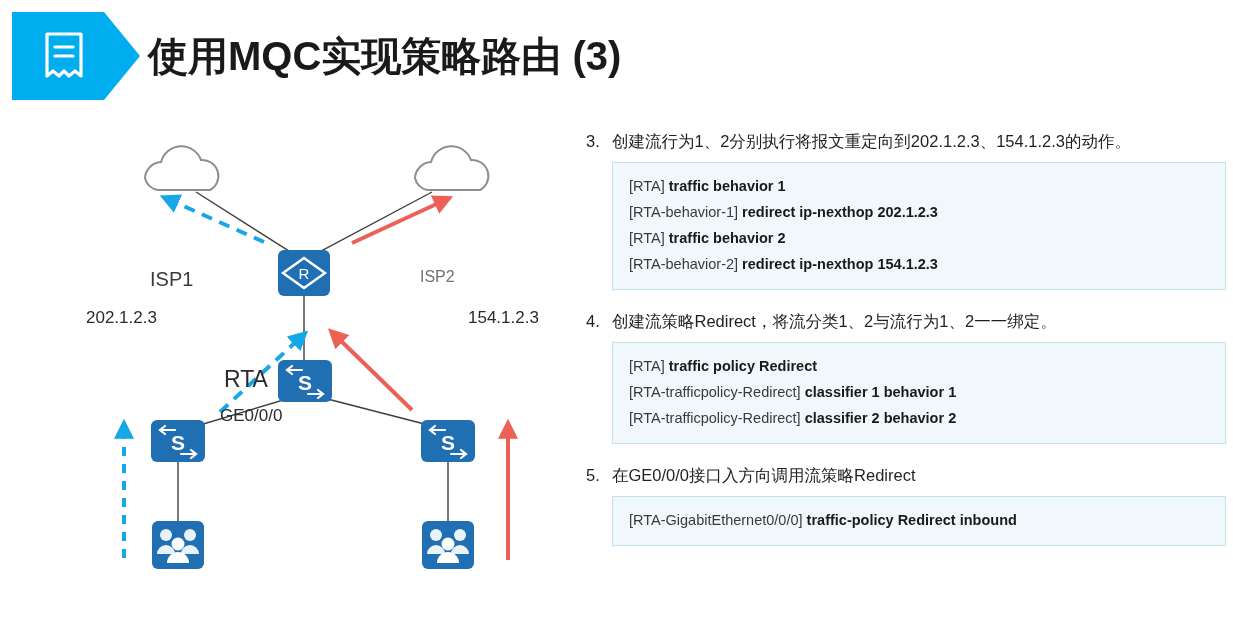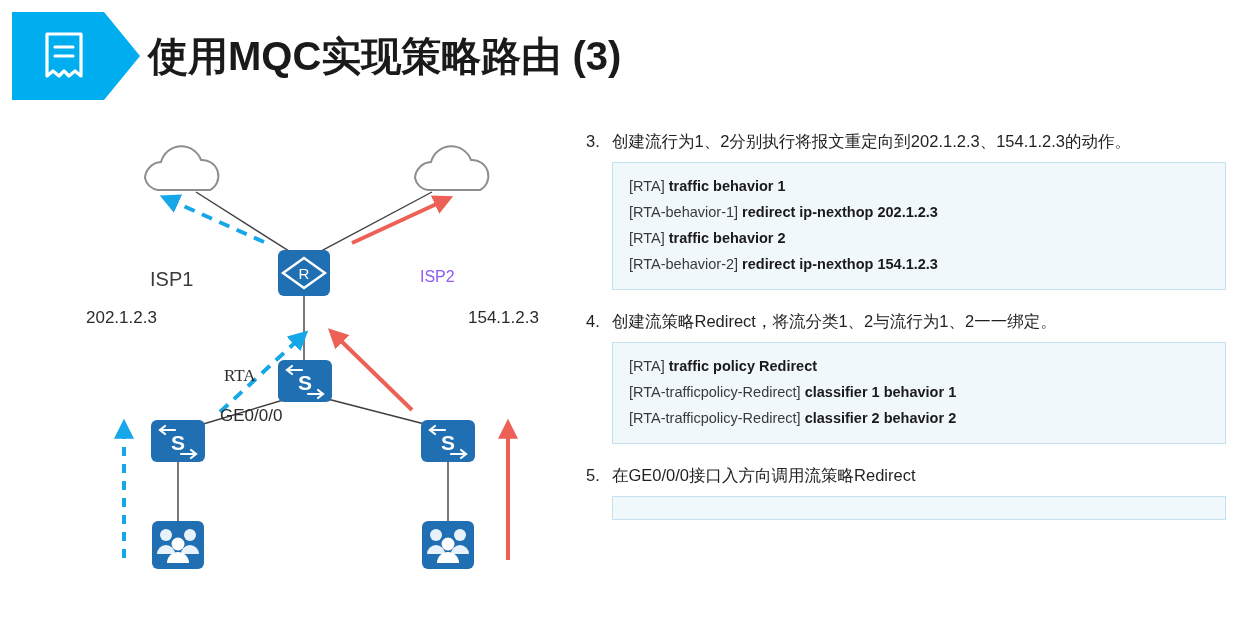--- a/index.html
+++ b/index.html
@@ -65,24 +65,24 @@
   #diagram svg { display: block; }
 
   .diag-label {
     position: absolute;
     font-size: 17px;
     color: #2b2b2b;
     white-space: nowrap;
   }
   #label-202 { left: 86px;  top: 198px; }
   #label-154 { left: 468px; top: 198px; }
-  #label-rta { left: 224px; top: 256px; font-size: 17px; font-family: Liberation Serif, serif; }
+  #label-rta { left: 224px; top: 256px; font-size: 23px; }
   #label-ge   { left: 220px; top: 296px; text-align: right; }
   #label-isp1 { left: 150px; top: 158px; font-size: 20px; color: #3b3b3b;}
-  #label-isp2 { left: 420px; top: 158px; font-size: 16px; color: #8b5cf6;}
+  #label-isp2 { left: 420px; top: 158px; font-size: 16px; color: #737373;}
 
   
   #panel {
     position: absolute;
     left: 586px;
     top: 128px;
     width: 640px;
     height: 505px;
   }
   .step {
@@ -286,14 +286,18 @@
       <span class="cmd-prompt">[RTA-trafficpolicy-Redirect]</span>
       <span class="cmd-body">classifier 2 behavior 2</span>
     </div>
   </div>
 
   <div class="step">
     <div class="step-num">5.</div>
     <div class="step-text">在GE0/0/0接口入方向调用流策略Redirect</div>
   </div>
   <div class="cmd-box">
+    <div class="cmd-line">
+      <span class="cmd-prompt">[RTA-GigabitEthernet0/0/0]</span>
+      <span class="cmd-body">traffic-policy Redirect inbound</span>
+    </div>
   </div>
 </div>
 
 </body></html>

